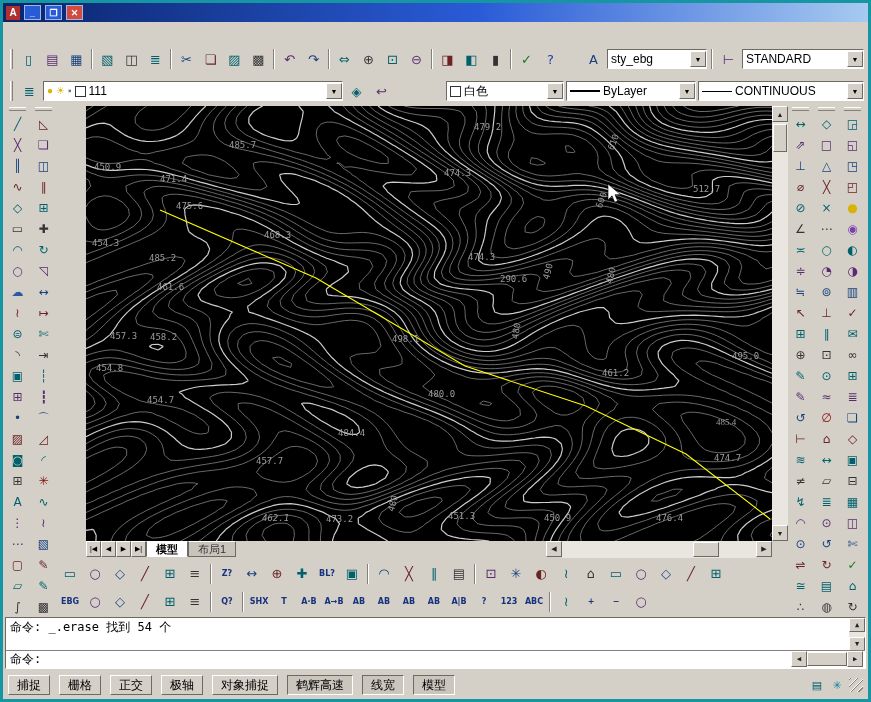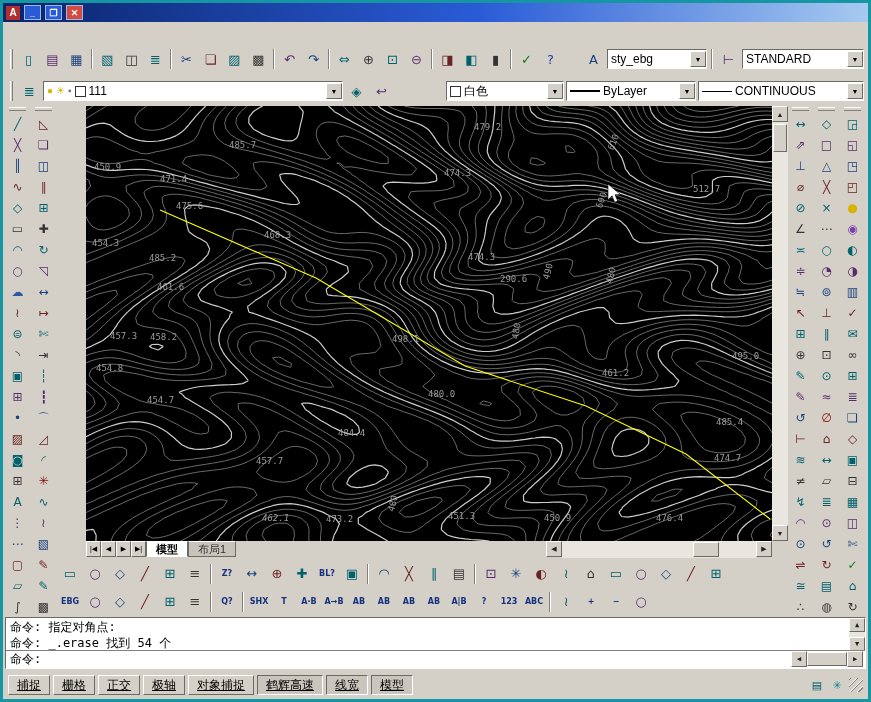--- a/index.html
+++ b/index.html
@@ -397,21 +397,21 @@
         <span class="elev" style="left: 518px; top: 176px; transform: rotate(-75deg);">480</span>
         <span class="elev" style="left: 24px; top: 225px;">457.3</span>
         <span class="elev" style="left: 64px; top: 226px;">458.2</span>
         <span class="elev" style="left: 306px; top: 228px;">498.1</span>
         <span class="elev" style="left: 424px; top: 232px; transform: rotate(-80deg);">480</span>
         <span class="elev" style="left: 646px; top: 245px;">495.0</span>
         <span class="elev" style="left: 10px; top: 257px;">454.8</span>
         <span class="elev" style="left: 516px; top: 262px;">461.2</span>
         <span class="elev" style="left: 342px; top: 283px;">480.0</span>
         <span class="elev" style="left: 61px; top: 289px;">454.7</span>
-        <span class="elev" style="left: 630px; top: 311px;">485.4</span>
+        <span class="elev" style="left: 630px; top: 311px; font-family: Liberation Serif, serif;">485.4</span>
         <span class="elev" style="left: 252px; top: 322px;">484.4</span>
         <span class="elev" style="left: 170px; top: 350px;">457.7</span>
         <span class="elev" style="left: 628px; top: 347px;">474.7</span>
         <span class="elev" style="left: 176px; top: 407px; font-style: italic;">462.1</span>
         <span class="elev" style="left: 240px; top: 408px;">473.2</span>
         <span class="elev" style="left: 300px; top: 404px; transform: rotate(-75deg);">480</span>
         <span class="elev" style="left: 362px; top: 405px;">451.3</span>
         <span class="elev" style="left: 458px; top: 407px;">450.9</span>
         <span class="elev" style="left: 570px; top: 407px;">476.4</span>
       </div>
@@ -826,38 +826,38 @@
       </div>
       <div class="tbtn">
         <span class="glyph lbl" style="color: rgb(22, 50, 126);">−</span>
       </div>
       <div class="tbtn">
         <span class="glyph" style="color: rgb(90, 42, 110);">○</span>
       </div>
     </div>
 
   <div id="cmdwin">
-    <div id="cmdhist"><div>命令: 指定对角点:</div><div>命令: _.erase 找到 54 个</div></div>
+    <div id="cmdhist"><div>命令: _.erase 找到 54 个</div></div>
     <div id="cmdvscroll">
       <div class="scrbtn raised">▲</div>
       <div class="track" style="flex:1;"></div>
       <div class="scrbtn raised">▼</div>
     </div>
     <div id="cmdprompt">
       <span>命令:</span>
       <div id="cmdhscroll">
         <div class="scrbtn raised">◀</div>
         <div id="cmdhthumb" class="raised"></div>
         <div class="scrbtn raised">▶</div>
       </div>
     </div>
   </div>
 
   <div id="statusbar">
-    <div id="stbtns" style="display:flex;gap:3px;text-decoration:underline;">
+    <div id="stbtns" style="display:flex;gap:9px;">
         <div class="stbtn raised">捕捉</div>
         <div class="stbtn raised">栅格</div>
         <div class="stbtn raised">正交</div>
         <div class="stbtn raised">极轴</div>
         <div class="stbtn raised">对象捕捉</div>
         <div class="stbtn sunken pressed">鹤辉高速</div>
         <div class="stbtn sunken pressed">线宽</div>
         <div class="stbtn sunken pressed">模型</div>
       </div>
     <div id="tray">

